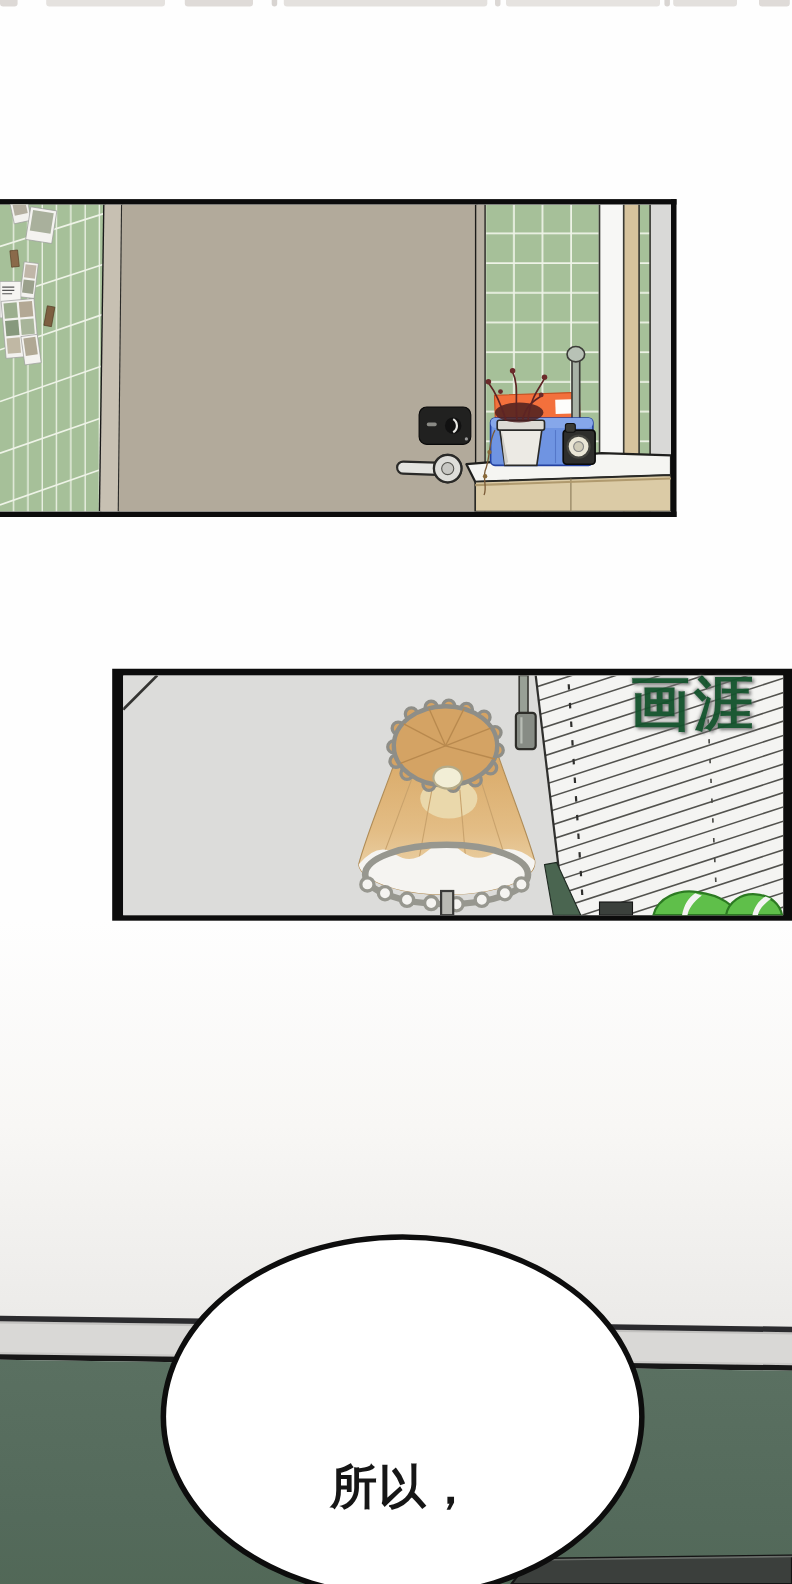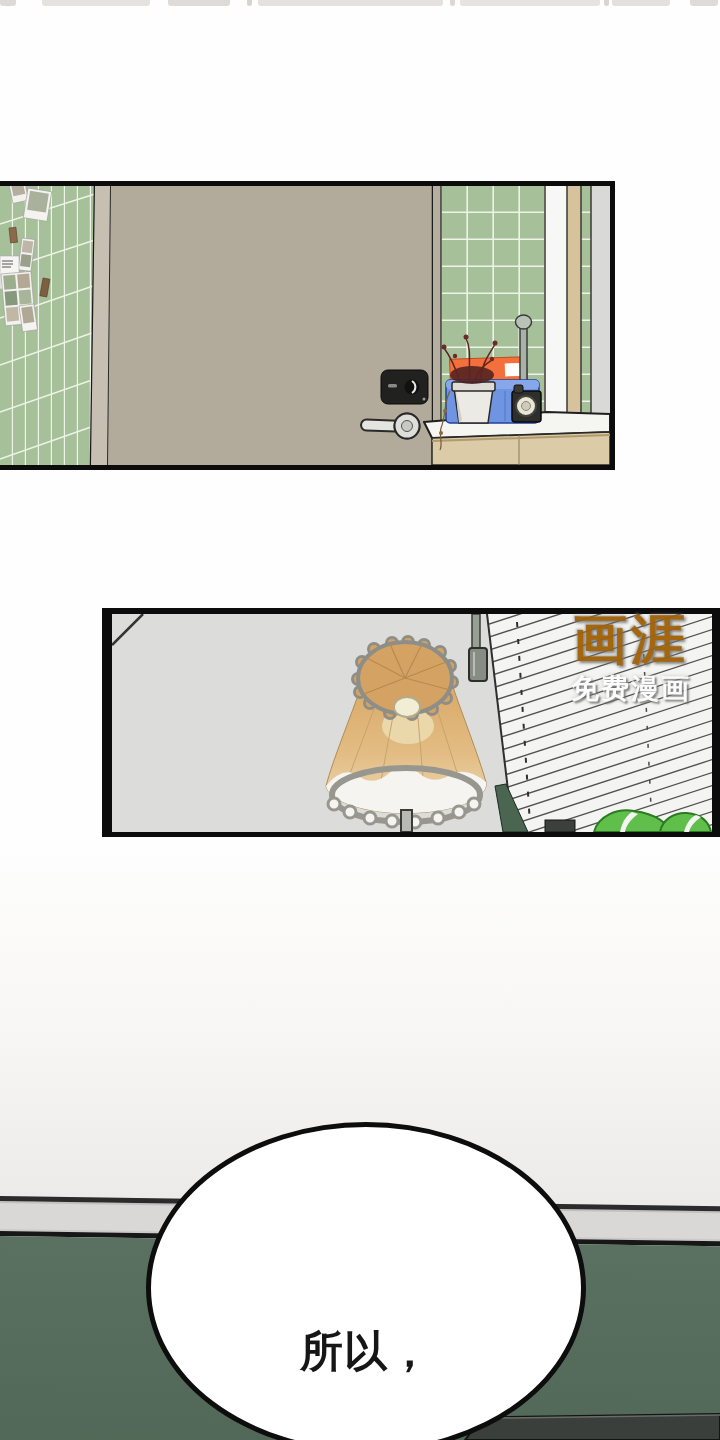--- a/index.html
+++ b/index.html
@@ -23,21 +23,21 @@
   #panel-lamp {
     left:102px; top:608px; width:600px; height:218px;
     border:6px solid #0c0c0c; border-left-width:10px; border-right-width:8px;
   }
   .panel svg { display:block; }
 
   
   #wm-logo {
     left:558px; top:610px; width:146px; text-align:center;
     font-size:54px; font-weight:800; letter-spacing:4px; line-height:1.1;
-    color:#a16207; opacity:.96;
+    color:#14532d; opacity:.96;
     text-shadow:2px 2px 3px rgba(110,110,110,.85), -1px -1px 2px rgba(130,130,130,.55), 0 0 5px rgba(140,140,140,.5);
   }
   #wm-tagline {
     left:556px; top:670px; width:150px; text-align:center;
     font-size:28px; font-weight:700; letter-spacing:2px;
     color:#fdfdfd; opacity:.96;
     text-shadow:2px 2px 2px rgba(110,110,110,.85), 0 0 4px rgba(140,140,140,.5);
   }
 
   
@@ -370,21 +370,20 @@
           <line x1="293" y1="64" x2="338" y2="76"></line>
           <line x1="293" y1="64" x2="252" y2="80"></line>
         </g>
         <ellipse cx="295" cy="93" rx="13" ry="10" fill="#f2eed6" stroke="#b5ab88" stroke-width="2"></ellipse>
         <rect x="289" y="196" width="11" height="22" fill="#b9b9b3" stroke="#3a3a38" stroke-width="2"></rect>
       </g>
     </svg>
   </div>
 
   <div id="wm-logo" class="abs">画涯</div>
-  <div id="wm-tagline" class="abs">免费漫画</div>
 
   <div id="lower-wall-top" class="abs"></div>
   <div id="lower-green" class="abs">
     <div id="molding"></div>
     <div id="green-wall"></div>
   </div>
   <svg id="couch-back" class="abs" width="265" height="27" viewBox="0 0 265 27">
     <polygon points="10,27 22,11 44,4 265,1 265,27" fill="#3b3f3c" stroke="#141414" stroke-width="2"></polygon>
     <line x1="44" y1="5" x2="265" y2="2" stroke="#696d69" stroke-width="1.5"></line>
   </svg>

